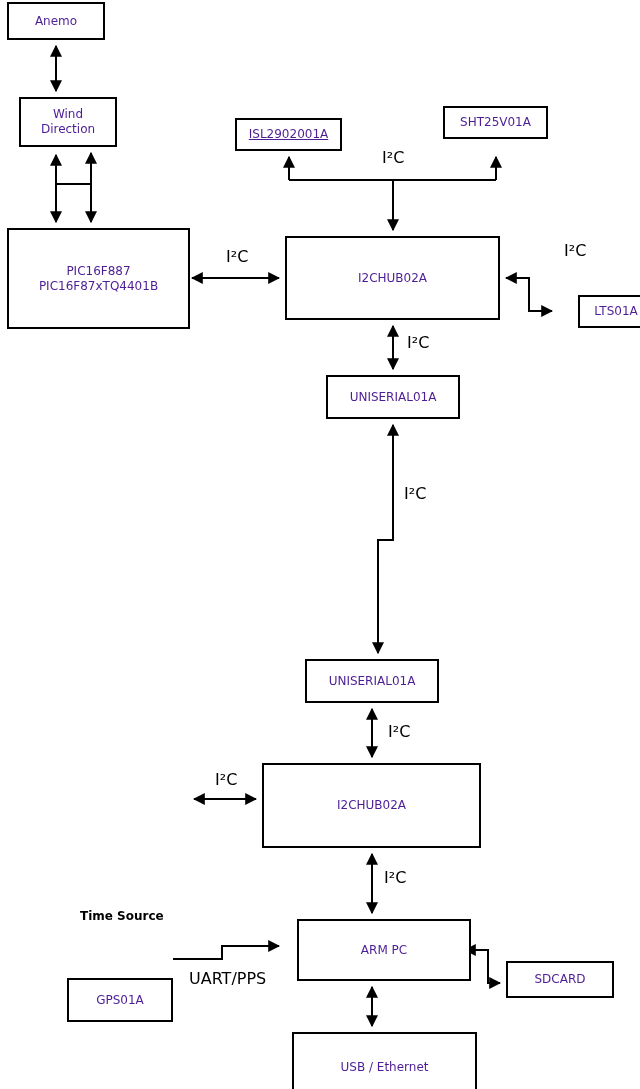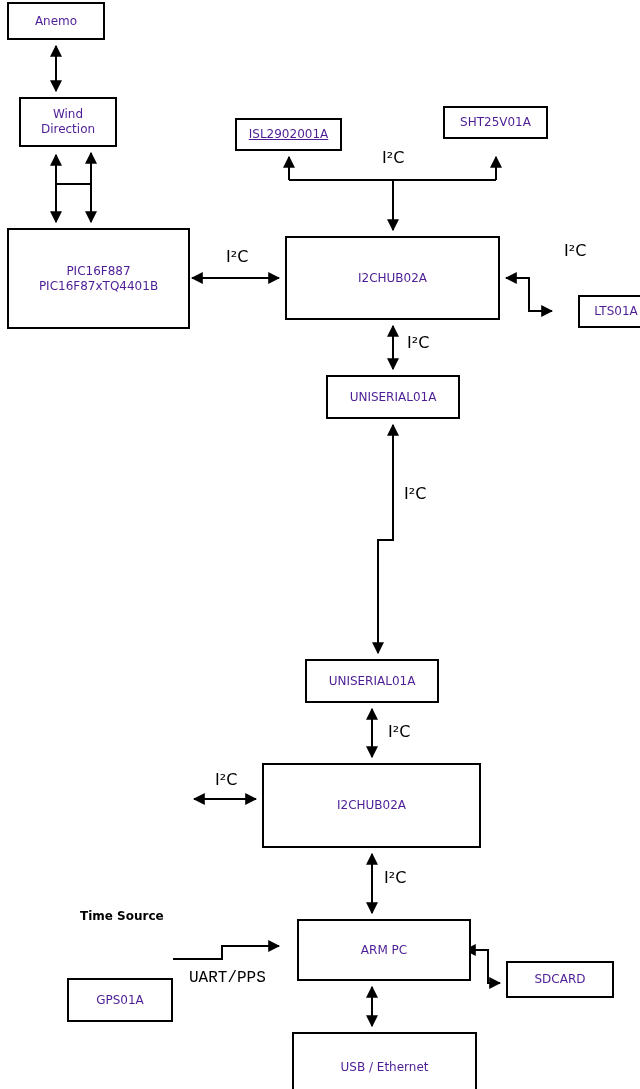--- a/index.html
+++ b/index.html
@@ -148,17 +148,17 @@
   <div class="edge-label" style="left:407px; top:336px;">I²C</div>
 
   <div class="edge-label" style="left:404px; top:487px;">I²C</div>
 
   <div class="edge-label" style="left:388px; top:725px;">I²C</div>
 
   <div class="edge-label" style="left:215px; top:773px;">I²C</div>
 
   <div class="edge-label" style="left:384px; top:871px;">I²C</div>
 
-  <div class="edge-label" style="left:189px; top:972px;font-family:Liberation Mono, monospace;">UART/PPS</div>
+  <div class="edge-label" style="left:189px; top:972px;">UART/PPS</div>
 
   <div class="free-label" style="left:80px; top:909px;">Time Source</div>
 
 </div>
 
 </body></html>

